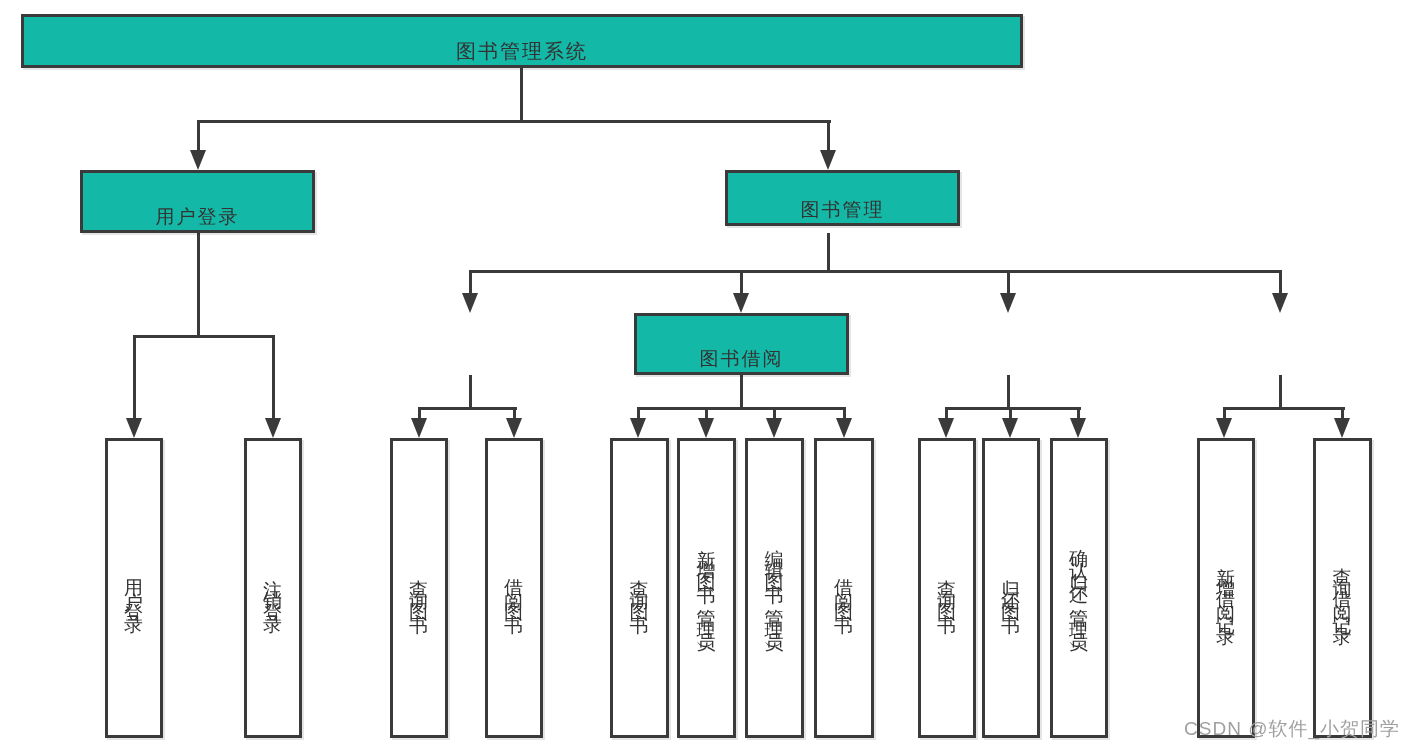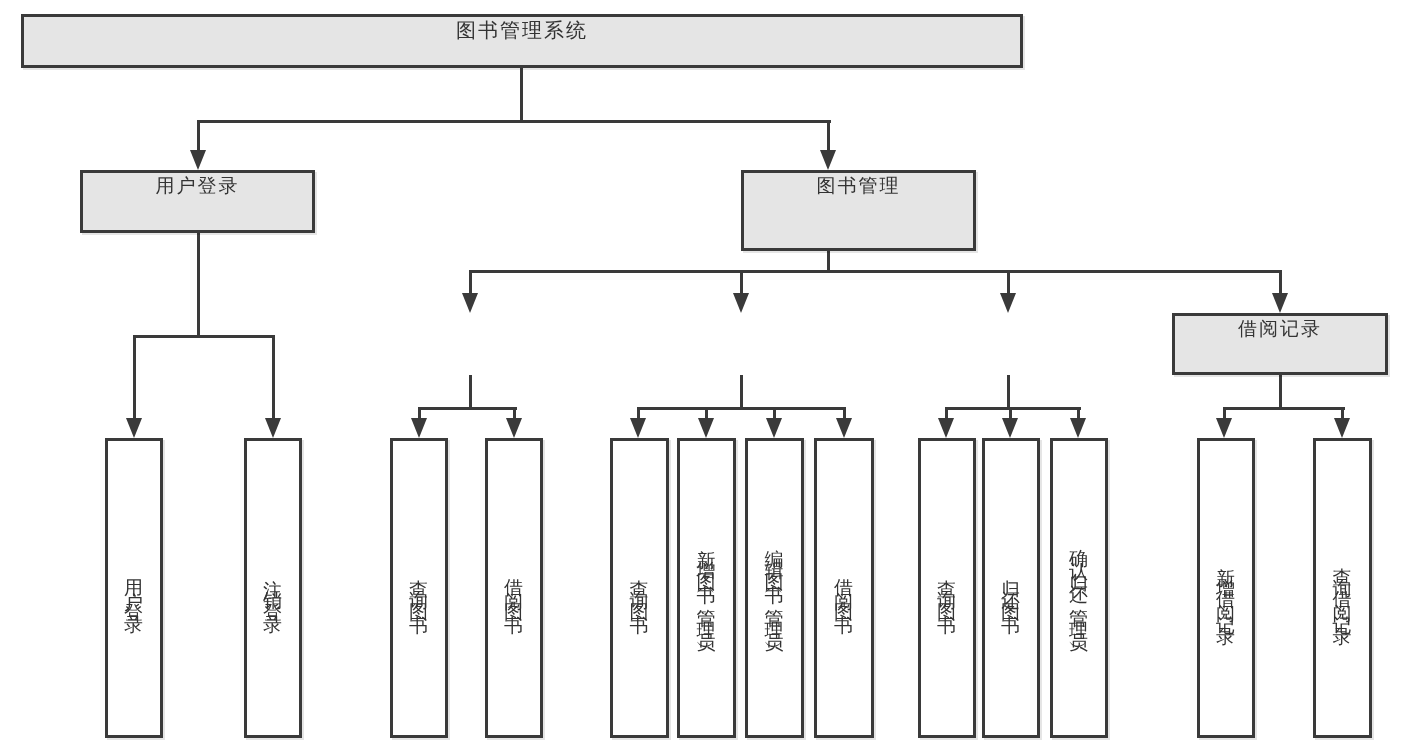--- a/index.html
+++ b/index.html
@@ -22,23 +22,23 @@
   .hl{position:absolute;height:3px;background:var(--line);}
   .ah{
     position:absolute;width:0;height:0;
     border-left:8px solid transparent;
     border-right:8px solid transparent;
     border-top:20px solid var(--line);
   }
   
   .box{
     position:absolute;
-    background:#e5e5e5;
+    background:#14b8a6;
     border:3px solid var(--line);
-    display:flex;align-items:flex-start;justify-content:center;
+    display:flex;align-items:flex-end;justify-content:center;
     box-shadow:2px 2px 0 rgba(0,0,0,0.10);
     z-index:2;
   }
   .box .lbl{
     font-size:19px;
     letter-spacing:2px;
     color:var(--text);
     white-space:nowrap;
   }
   .root .lbl{font-size:20px;}
@@ -133,26 +133,26 @@
   <div class="vl" style="left:1341px;top:407px;height:13px"></div>
   <div class="ah" style="left:1334px;top:418px"></div>
 
   <div class="box root" style="left:21px;top:14px;width:1002px;height:54px">
     <span class="lbl">图书管理系统</span>
   </div>
 
   <div class="box" style="left:80px;top:170px;width:235px;height:63px">
     <span class="lbl">用户登录</span>
   </div>
-  <div class="box" style="left:741px;top:170px;width:235px;height:81px">
+  <div class="box" style="left:725px;top:170px;width:235px;height:56px">
     <span class="lbl">图书管理</span>
   </div>
 
-  <div class="box" style="left:1172px;top:313px;width:216px;height:62px">
-    <span class="lbl">借阅记录</span>
+  <div class="box" style="left:634px;top:313px;width:215px;height:62px">
+    <span class="lbl">图书借阅</span>
   </div>
 
   <div class="vbox" style="left:105px;width:58px">
     <span class="vlbl">用户登录</span>
   </div>
   <div class="vbox" style="left:244px;width:58px">
     <span class="vlbl">注销登录</span>
   </div>
 
   <div class="vbox" style="left:390px;width:58px">
@@ -185,14 +185,15 @@
     <span class="vlbl">确认归还（管理员）</span>
   </div>
 
   <div class="vbox" style="left:1197px;width:58px">
     <span class="vlbl">新增借阅记录</span>
   </div>
   <div class="vbox" style="left:1313px;width:59px">
     <span class="vlbl">查询借阅记录</span>
   </div>
 
+  <div class="watermark">CSDN @软件_小贺同学</div>
 
 </div>
 
 </body></html>

